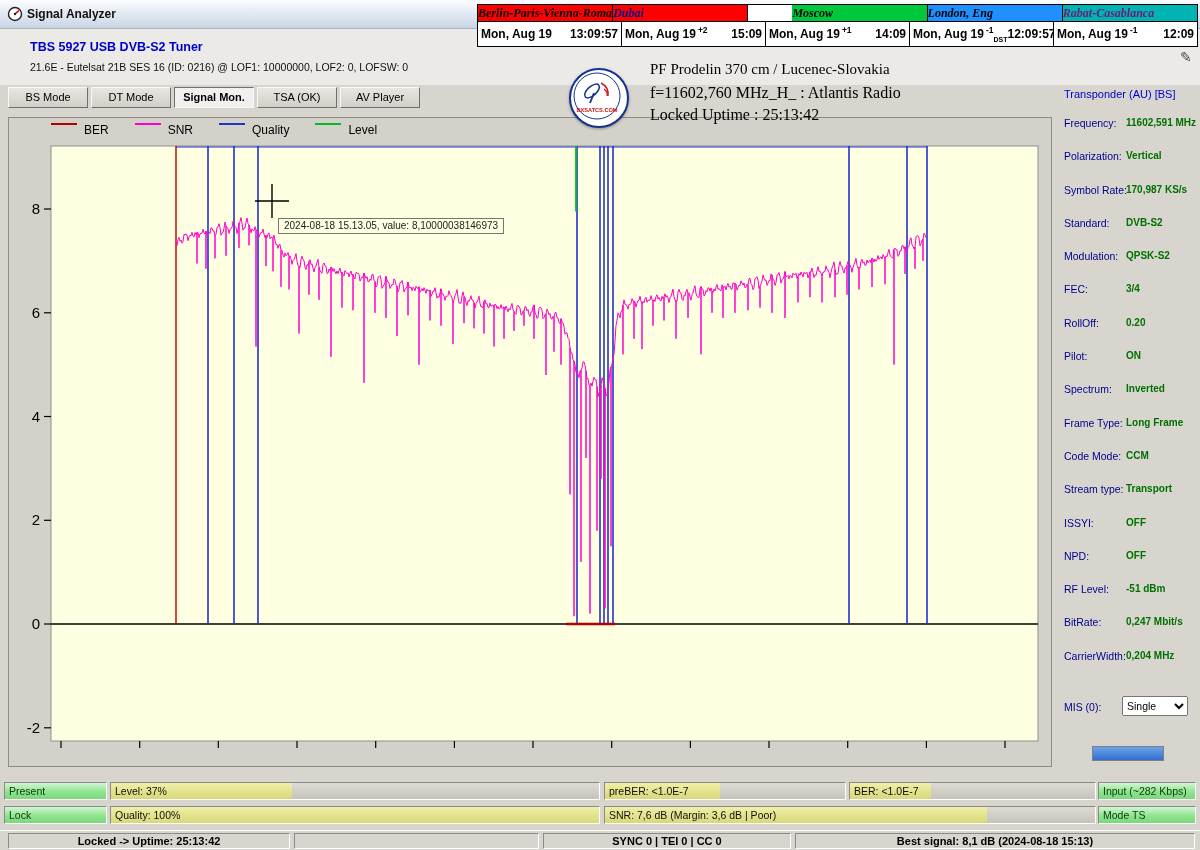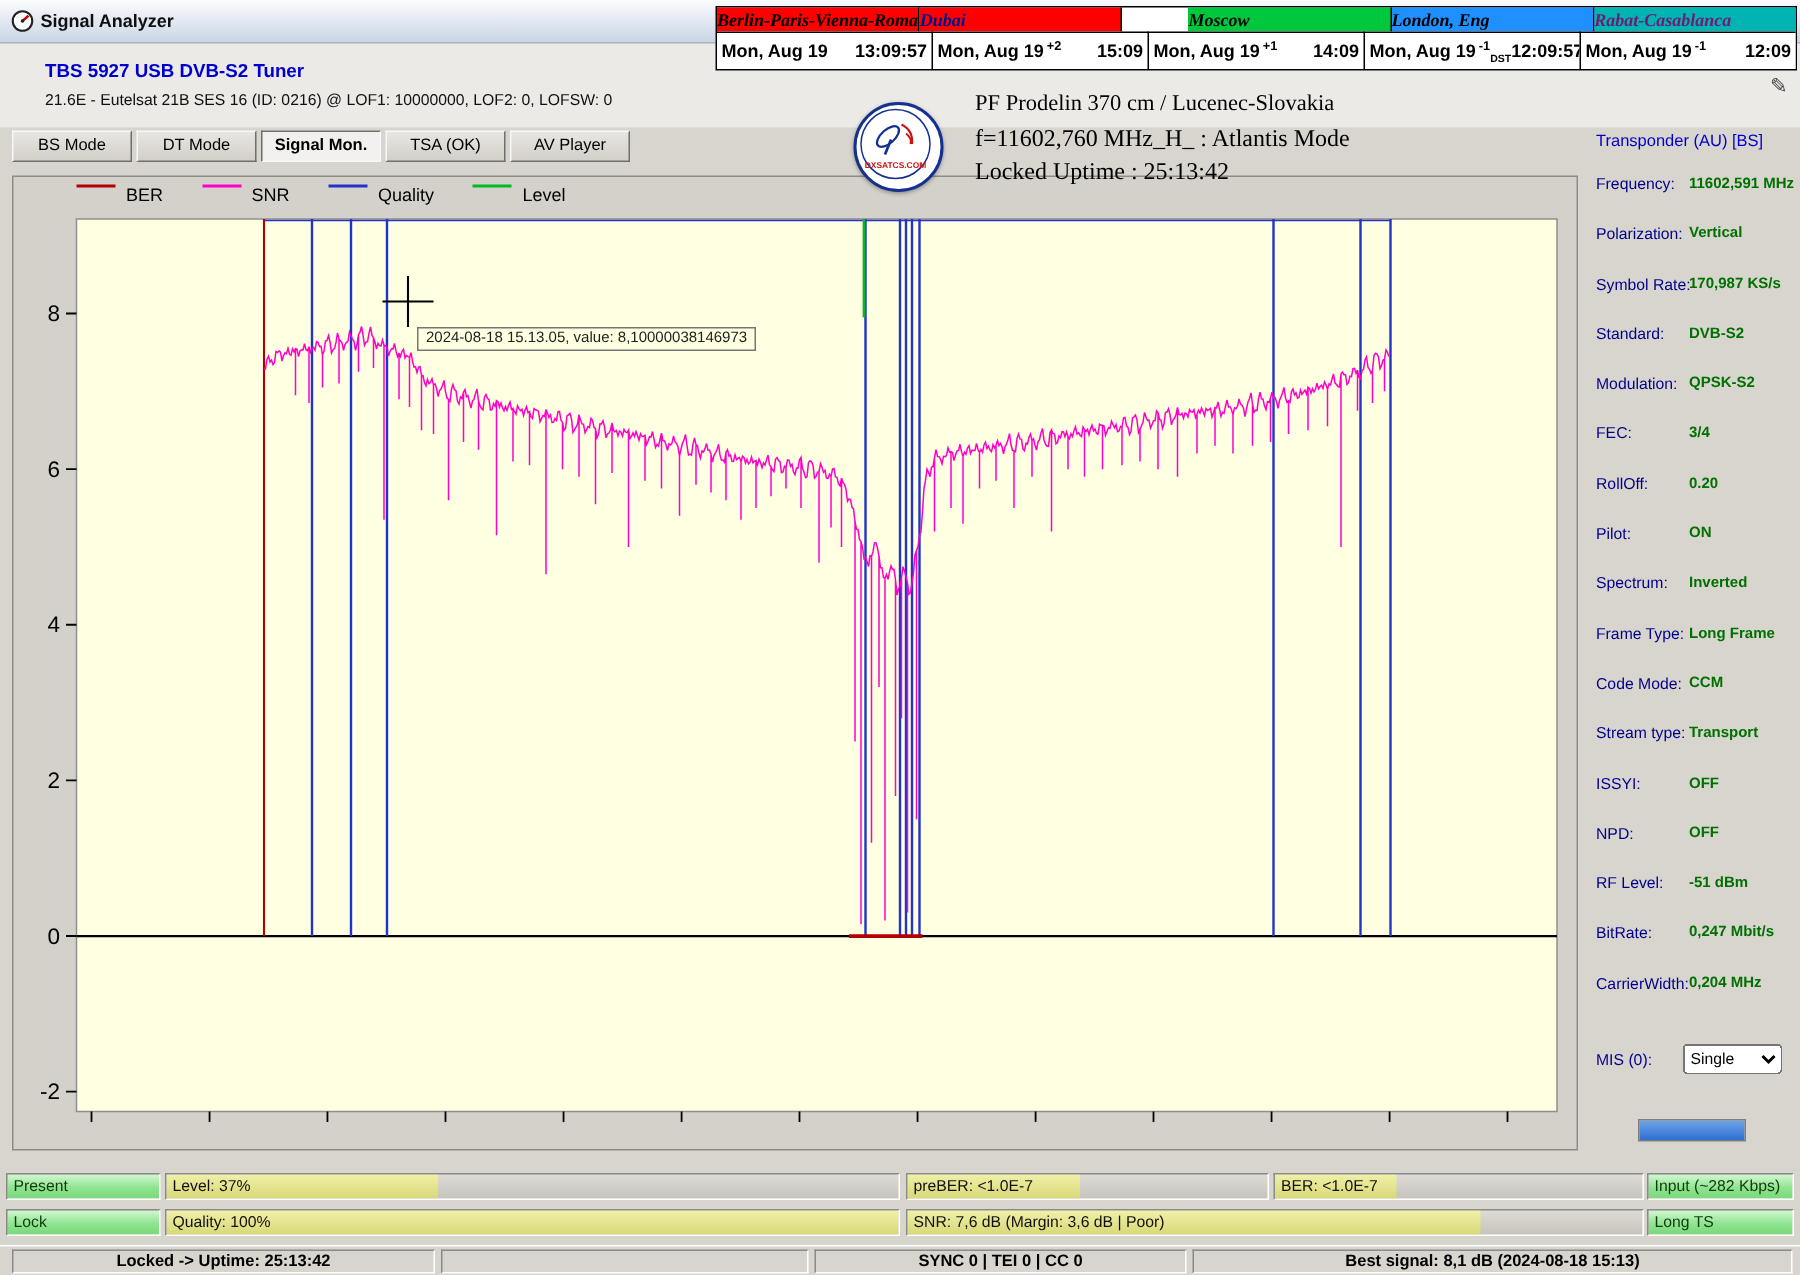--- a/index.html
+++ b/index.html
@@ -134,21 +134,21 @@
         <span class="c-tm">12:09</span>
       </div>
     </div>
 </div>
 <span id="signature-icon">✎</span>
 
 <div id="tuner-title">TBS 5927 USB DVB-S2 Tuner</div>
 <div id="tuner-sub">21.6E - Eutelsat 21B  SES 16 (ID: 0216) @ LOF1: 10000000, LOF2: 0, LOFSW: 0</div>
 
 <div class="hdr" id="hdr-site">PF Prodelin 370 cm / Lucenec-Slovakia</div>
-<div class="hdr" id="hdr-freq">f=11602,760 MHz_H_ : Atlantis Mode</div>
+<div class="hdr" id="hdr-freq">f=11602,760 MHz_H_ : Atlantis Radio</div>
 <div class="hdr" id="hdr-uptime">Locked Uptime : 25:13:42</div>
 
 <div id="logo">
   <svg width="52" height="52" viewBox="0 0 52 52">
     <circle cx="26" cy="26" r="23" fill="#fff" stroke="#15318f" stroke-width="1"></circle>
     <ellipse cx="21" cy="21" rx="9" ry="4.5" transform="rotate(-42 21 21)" fill="none" stroke="#15318f" stroke-width="1.5"></ellipse>
     <path d="M23 23 L19 33" stroke="#15318f" stroke-width="1.8"></path>
     <path d="M30 13 q8 4 7 13" stroke="#cc1111" stroke-width="1.4" fill="none"></path>
     <path d="M33 19 q4 3 3 7" stroke="#cc1111" stroke-width="1.2" fill="none"></path>
     <text id="logo-text" x="26" y="42" text-anchor="middle" font-size="5.6" font-weight="bold" fill="#cc1111" font-family="Liberation Sans, sans-serif">DXSATCS.COM</text>
@@ -317,21 +317,21 @@
   <div class="scell green c-present"><span>Present</span></div>
   <div class="scell bar c-bar1"><div class="fill" style="width: 37%;"></div><span class="txt">Level: 37%</span></div>
   <div class="scell bar c-preber"><div class="fill" style="width: 48%;"></div><span class="txt">preBER: &lt;1.0E-7</span></div>
   <div class="scell bar c-ber"><div class="fill" style="width: 33%;"></div><span class="txt">BER: &lt;1.0E-7</span></div>
   <div class="scell green c-input"><span>Input (~282 Kbps)</span></div>
 </div>
 <div class="srow" style="top:806px">
   <div class="scell green c-lock"><span>Lock</span></div>
   <div class="scell bar c-bar1"><div class="fill" style="width: 100%;"></div><span class="txt">Quality: 100%</span></div>
   <div class="scell bar c-snrbar"><div class="fill" style="width: 78%;"></div><span class="txt">SNR: 7,6 dB (Margin: 3,6 dB | Poor)</span></div>
-  <div class="scell green c-sync"><span>Long TS</span></div>
+  <div class="scell green c-sync"><span>Mode TS</span></div>
 </div>
 
 <div id="statusbar">
     <div class="sseg seg0">Locked -&gt; Uptime: 25:13:42</div>
     <div class="sseg seg1"></div>
     <div class="sseg seg2">SYNC 0 | TEI 0 | CC 0</div>
     <div class="sseg seg3">Best signal: 8,1 dB (2024-08-18 15:13)</div>
   </div>
 
 </body></html>

